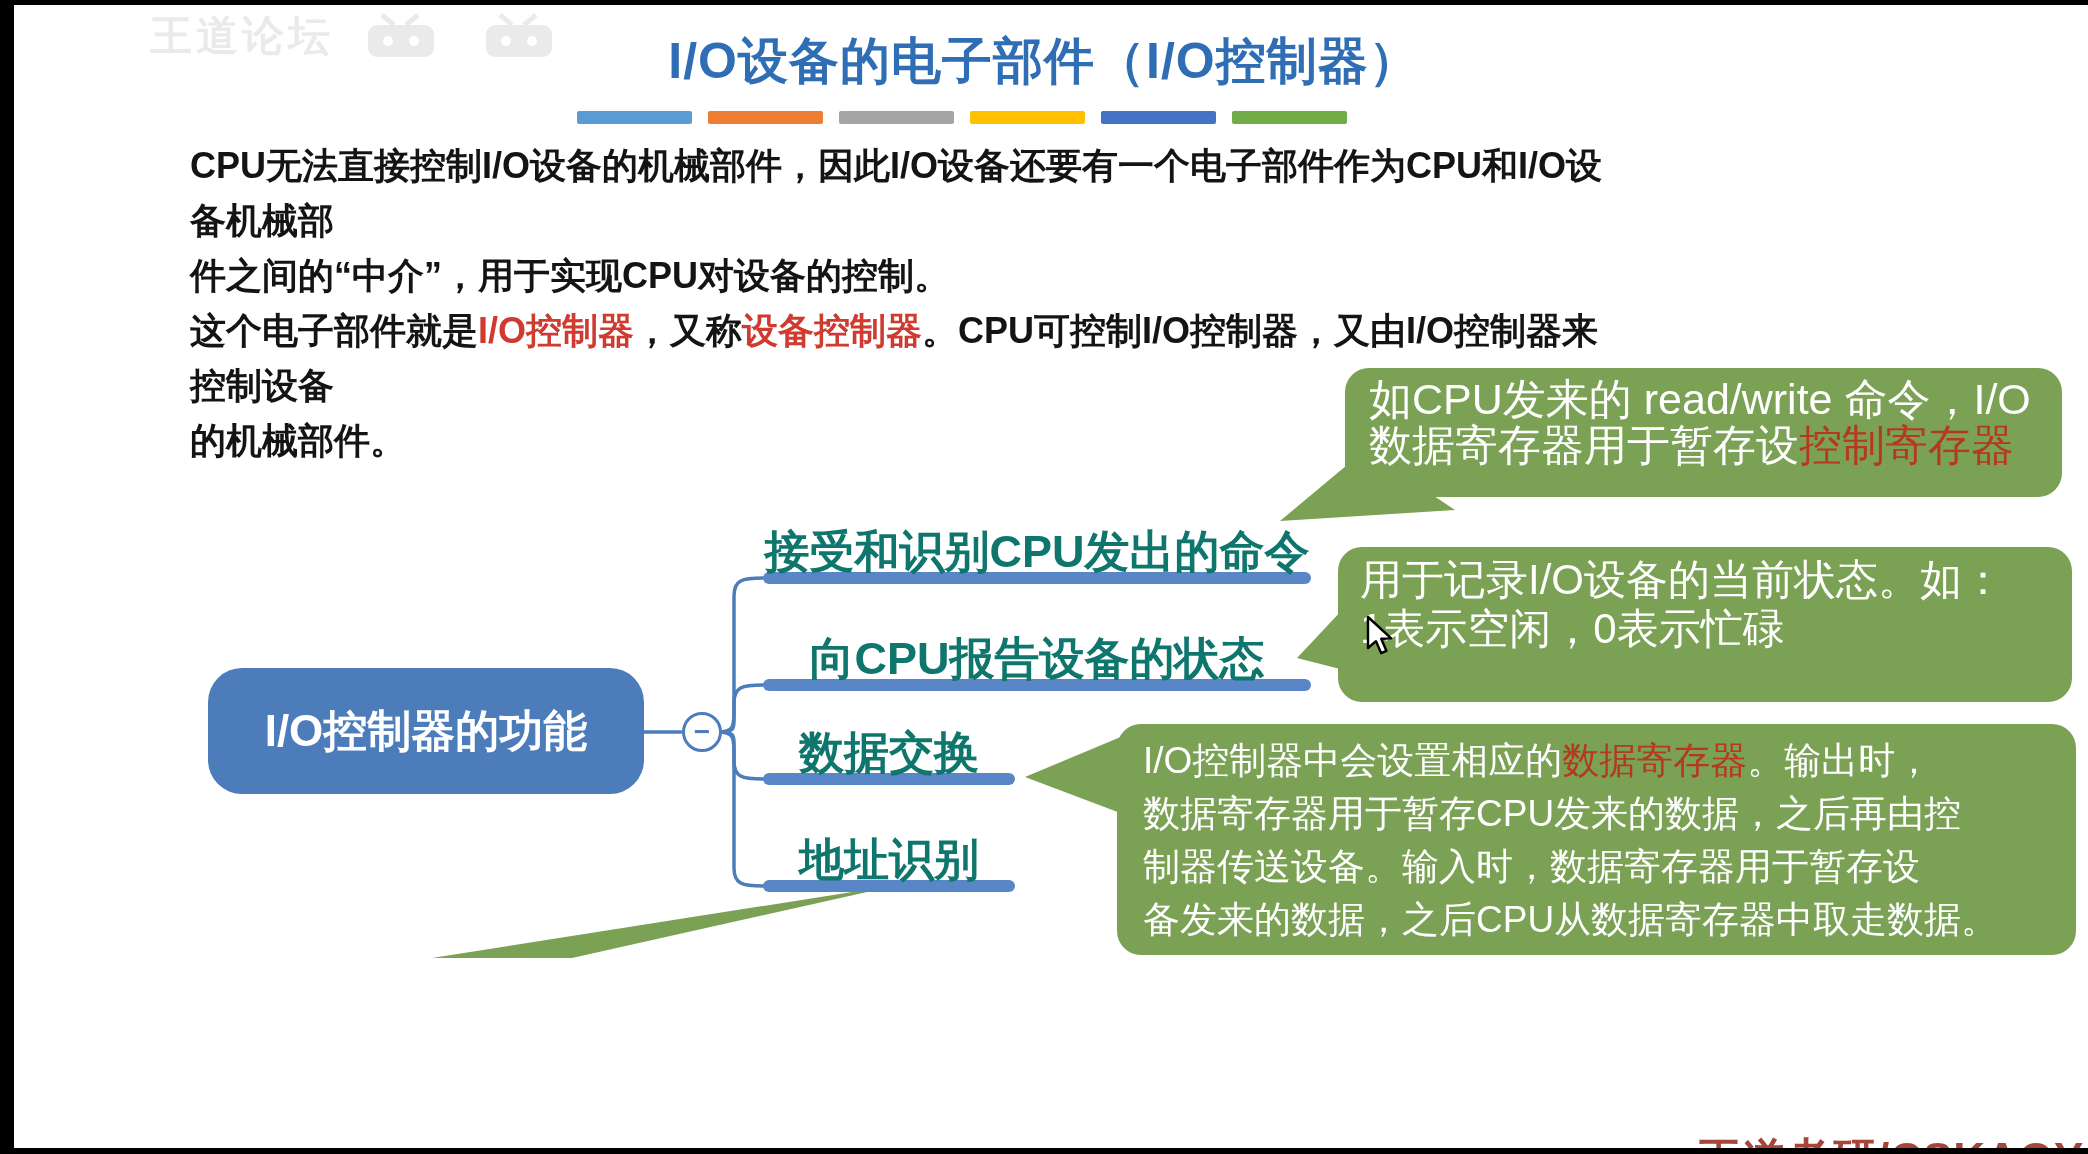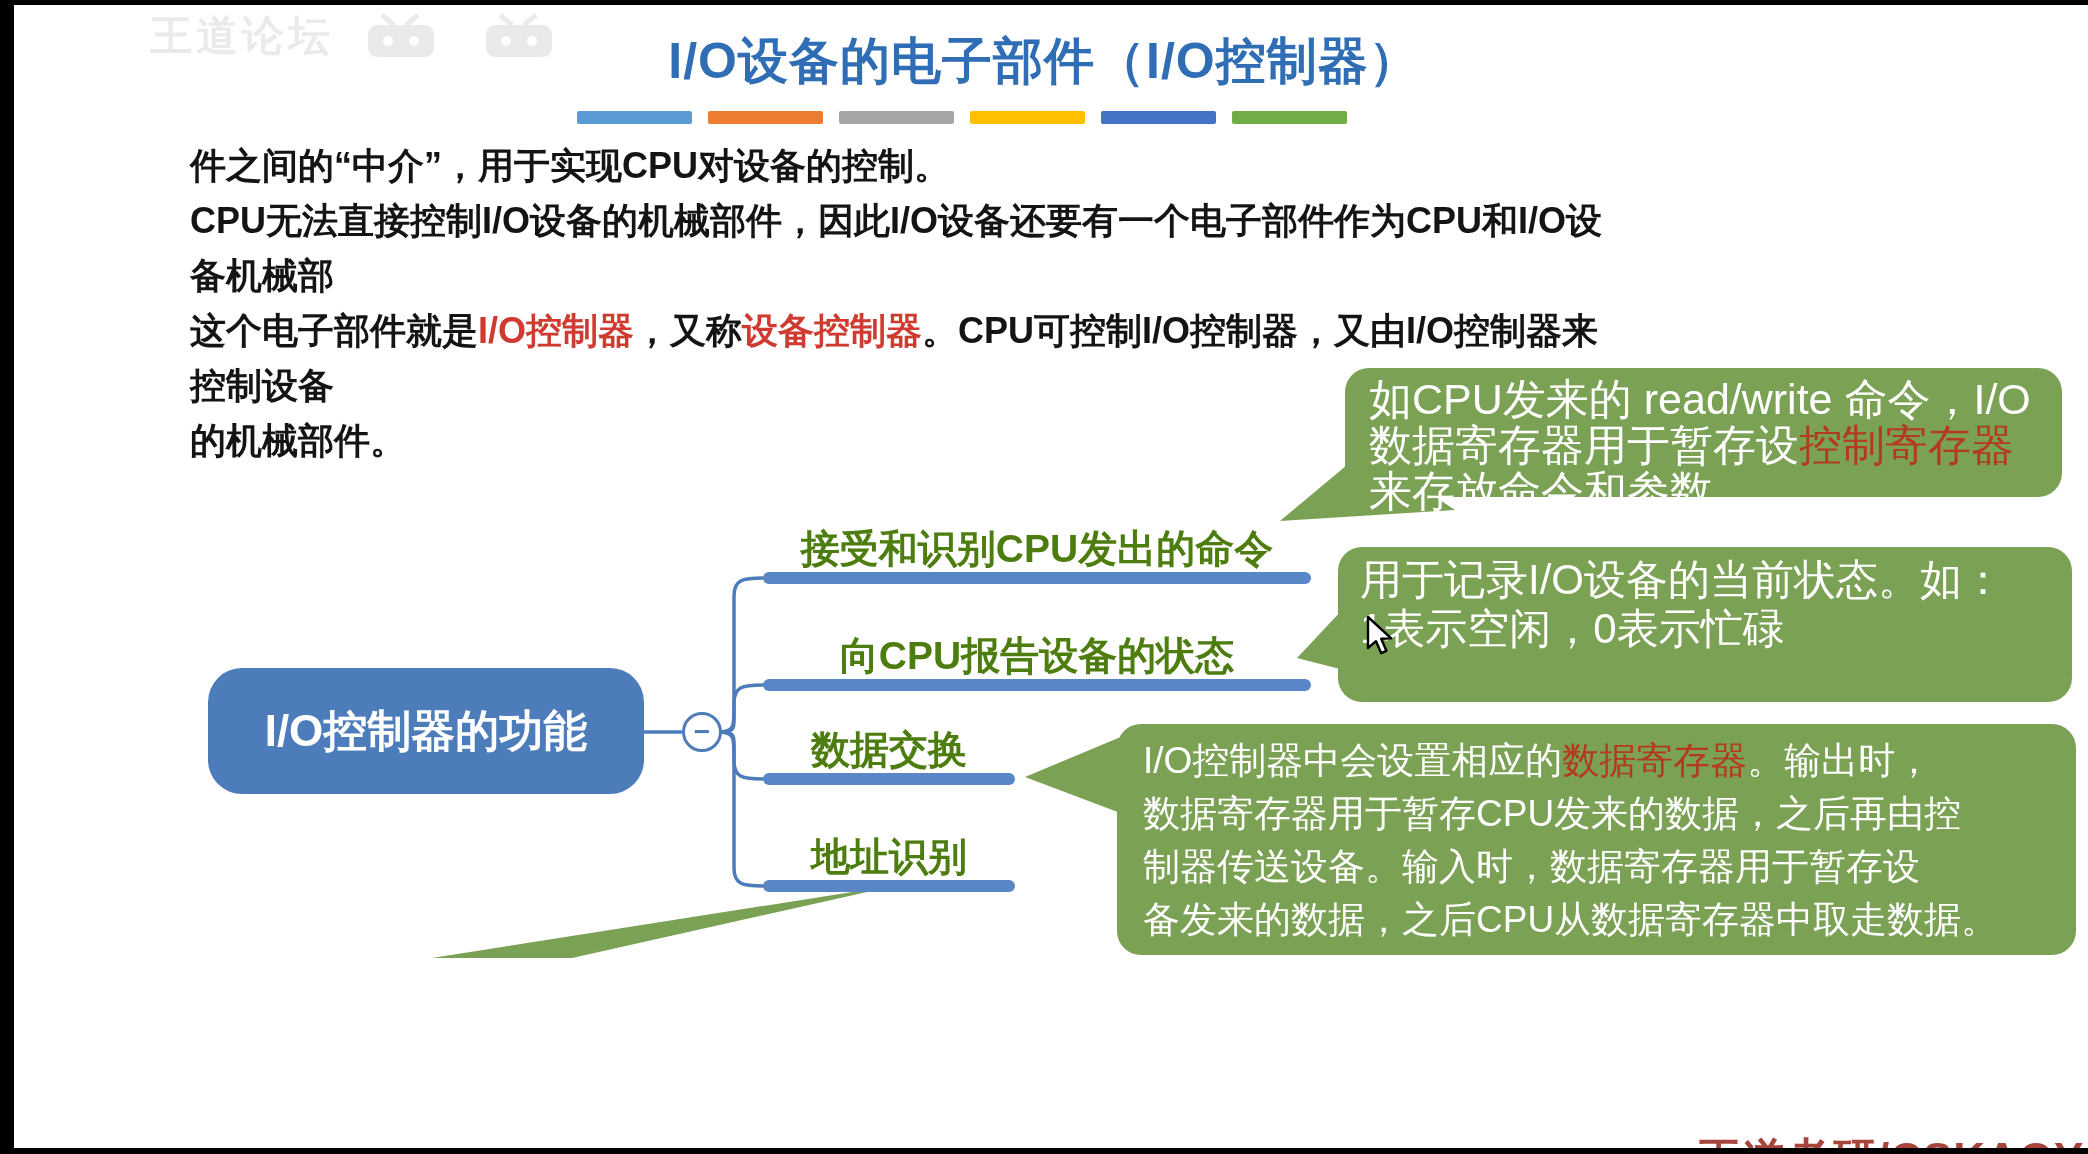--- a/index.html
+++ b/index.html
@@ -33,21 +33,21 @@
     font-size:44px;font-weight:700;z-index:3;}
   .collapse-btn{position:absolute;left:682px;top:712px;width:34px;height:34px;border-radius:50%;
     background:#fff;border:3px solid #4d7cba;color:#4d7cba;display:flex;align-items:center;
     justify-content:center;font-size:28px;font-weight:700;line-height:1;z-index:4;}
   .overlay-svg{position:absolute;left:0;top:0;width:2088px;height:1154px;z-index:1;pointer-events:none;}
   .branch-line{position:absolute;height:12px;background:#5886c6;border-radius:6px;z-index:2;}
   #bline1{left:763px;top:572px;width:548px;}
   #bline2{left:763px;top:679px;width:548px;}
   #bline3{left:763px;top:773px;width:252px;}
   #bline4{left:763px;top:880px;width:252px;}
-  .branch-label{position:absolute;text-align:center;font-size:39px;font-weight:700;color:#4d7c0f;z-index:2;}
+  .branch-label{position:absolute;text-align:center;font-size:45px;font-weight:700;color:#0f766e;z-index:2;}
   #blabel1{left:763px;top:522px;width:548px;}
   #blabel2{left:763px;top:629px;width:548px;}
   #blabel3{left:713px;top:723px;width:352px;}
   #blabel4{left:713px;top:830px;width:352px;}
 
   
   .callout{position:absolute;background:#7ba155;border-radius:24px;color:#ffffff;z-index:3;}
   .callout .tline{white-space:nowrap;}
   .callout .red{color:#b5391f;}
   #callout1{left:1345px;top:368px;width:717px;height:129px;padding:8px 0 0 24px;font-size:43px;line-height:46px;box-sizing:border-box;}
@@ -90,22 +90,22 @@
   <div class="accent-bars">
       <div class="accent-bar" style="background: rgb(91, 155, 213);"></div>
       <div class="accent-bar" style="background: rgb(237, 125, 49);"></div>
       <div class="accent-bar" style="background: rgb(165, 165, 165);"></div>
       <div class="accent-bar" style="background: rgb(255, 192, 0);"></div>
       <div class="accent-bar" style="background: rgb(68, 114, 196);"></div>
       <div class="accent-bar" style="background: rgb(112, 173, 71);"></div>
     </div>
 
   <div class="intro">
+      <div class="tline"><span>CPU无法直接控制I/O设备的机械部件，因此I/O设备还要有一个电子部件作为CPU和I/O设备机械部</span></div>
       <div class="tline"><span>件之间的“中介”，用于实现CPU对设备的控制。</span></div>
-      <div class="tline"><span>CPU无法直接控制I/O设备的机械部件，因此I/O设备还要有一个电子部件作为CPU和I/O设备机械部</span></div>
       <div class="tline"><span>这个电子部件就是</span><span class="red">I/O控制器</span><span>，又称</span><span class="red">设备控制器</span><span>。CPU可控制I/O控制器，又由I/O控制器来控制设备</span></div>
       <div class="tline"><span>的机械部件。</span></div>
     </div>
 
   <svg class="overlay-svg" viewBox="0 0 2088 1154">
     <g stroke="#4d7cba" stroke-width="3.5" fill="none" stroke-linecap="round">
       <path d="M 644 732 L 681 732"></path>
       <path d="M 718 732 C 734 732 734 726 734 710 L 734 596 C 734 580 742 578 763 578"></path>
       <path d="M 718 732 C 734 732 734 729 734 721 L 734 703 C 734 687 742 685 763 685"></path>
       <path d="M 718 732 C 734 732 734 735 734 743 L 734 761 C 734 777 742 779 763 779"></path>
@@ -128,21 +128,20 @@
   <div class="branch-line" id="bline4"></div>
 
   <div class="branch-label" id="blabel1">接受和识别CPU发出的命令</div>
   <div class="branch-label" id="blabel2">向CPU报告设备的状态</div>
   <div class="branch-label" id="blabel3">数据交换</div>
   <div class="branch-label" id="blabel4">地址识别</div>
 
   <div class="callout" id="callout1">
       <div class="tline"><span>如CPU发来的 read/write 命令，I/O</span></div>
       <div class="tline"><span>数据寄存器用于暂存设</span><span class="red">控制寄存器</span></div>
-      <div class="tline"><span>来存放命令和参数</span></div>
     </div>
   <div class="callout" id="callout2">
       <div class="tline"><span>用于记录I/O设备的当前状态。如：</span></div>
       <div class="tline"><span>1表示空闲，0表示忙碌</span></div>
     </div>
   <div class="callout" id="callout3">
       <div class="tline"><span>I/O控制器中会设置相应的</span><span class="red">数据寄存器</span><span>。输出时，</span></div>
       <div class="tline"><span>数据寄存器用于暂存CPU发来的数据，之后再由控</span></div>
       <div class="tline"><span>制器传送设备。输入时，数据寄存器用于暂存设</span></div>
       <div class="tline"><span>备发来的数据，之后CPU从数据寄存器中取走数据。</span></div>

